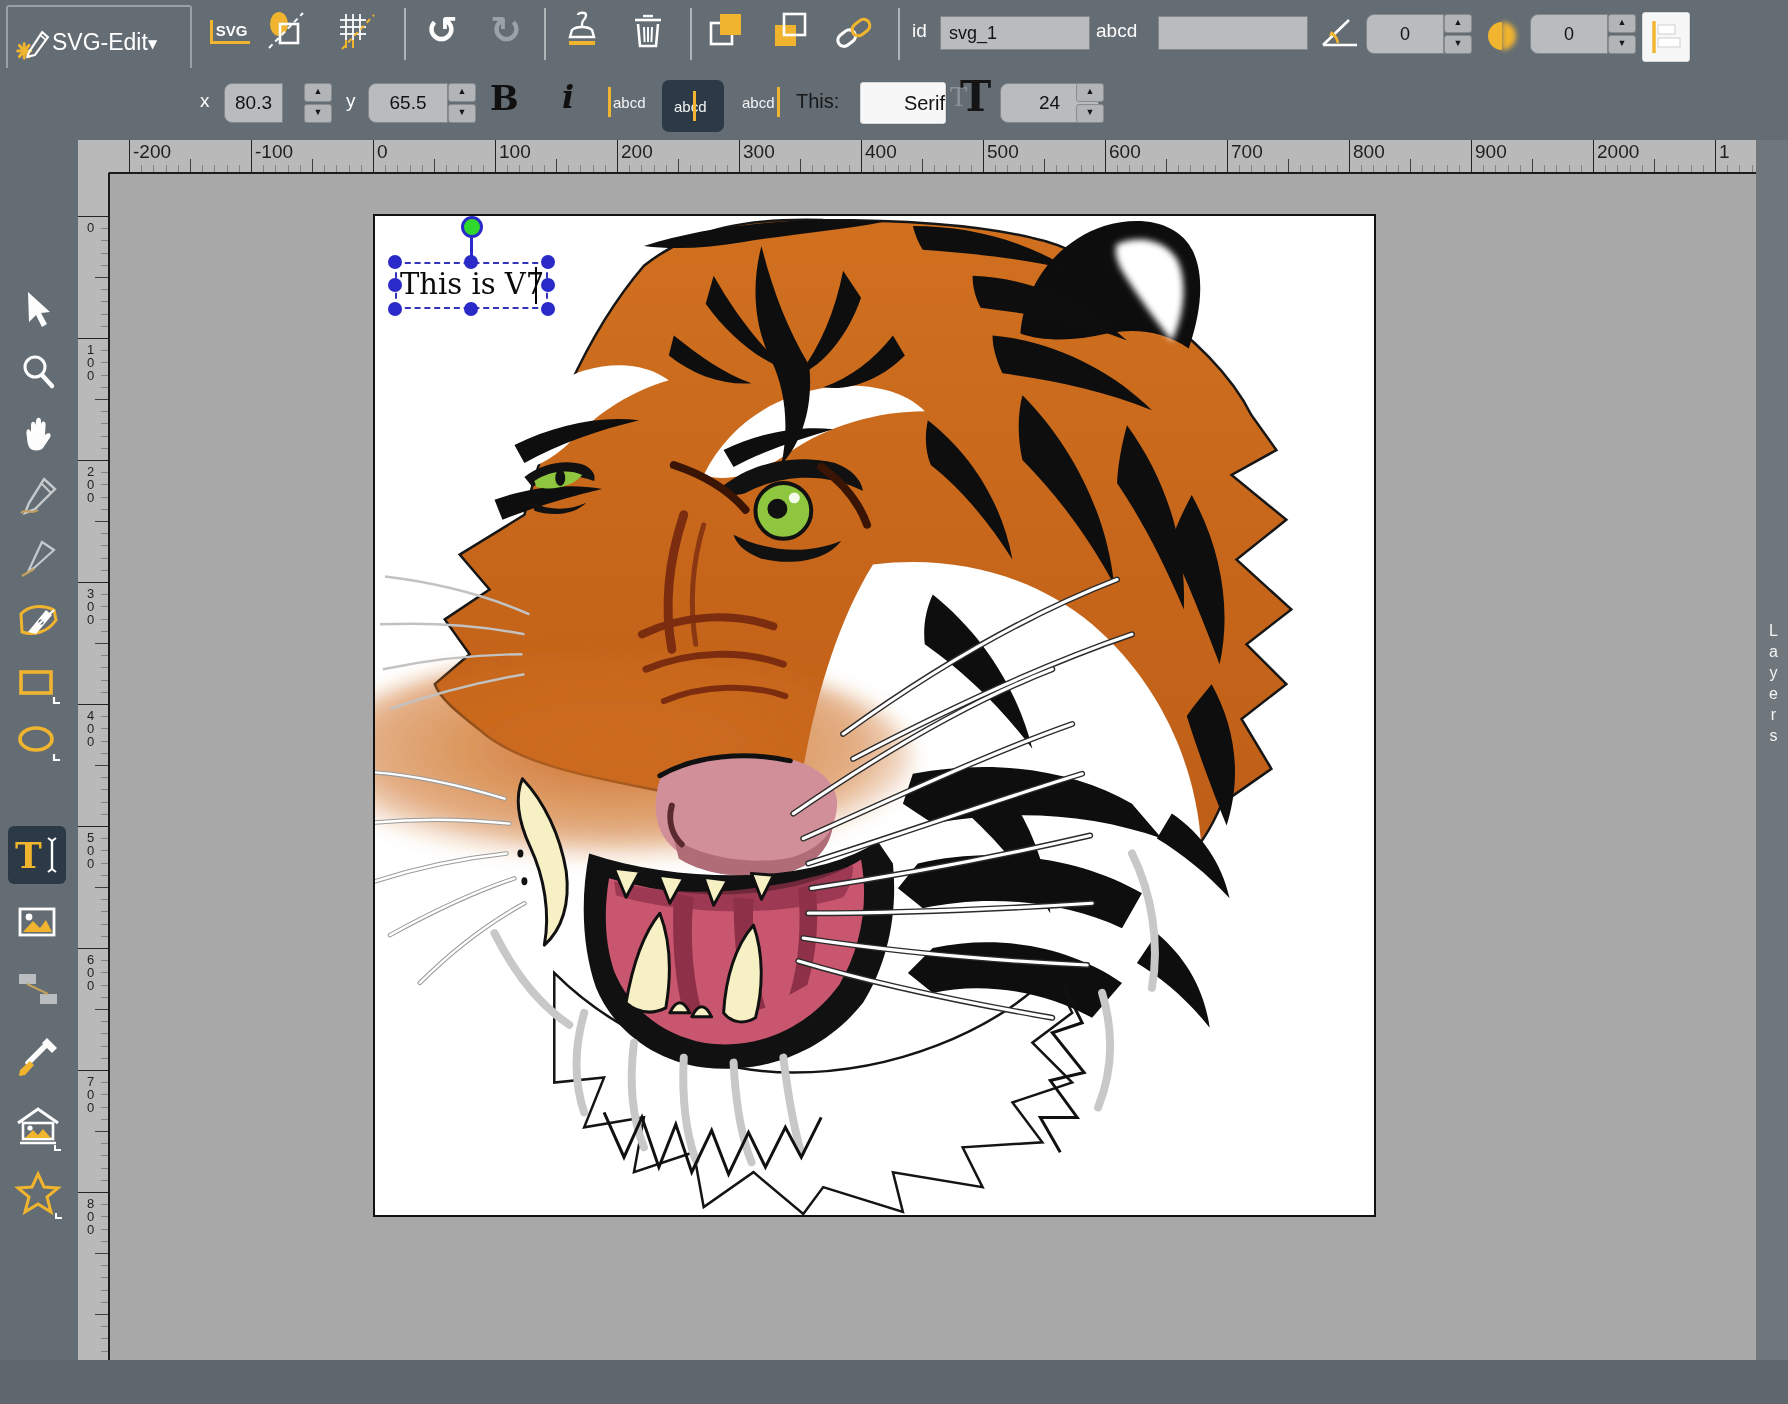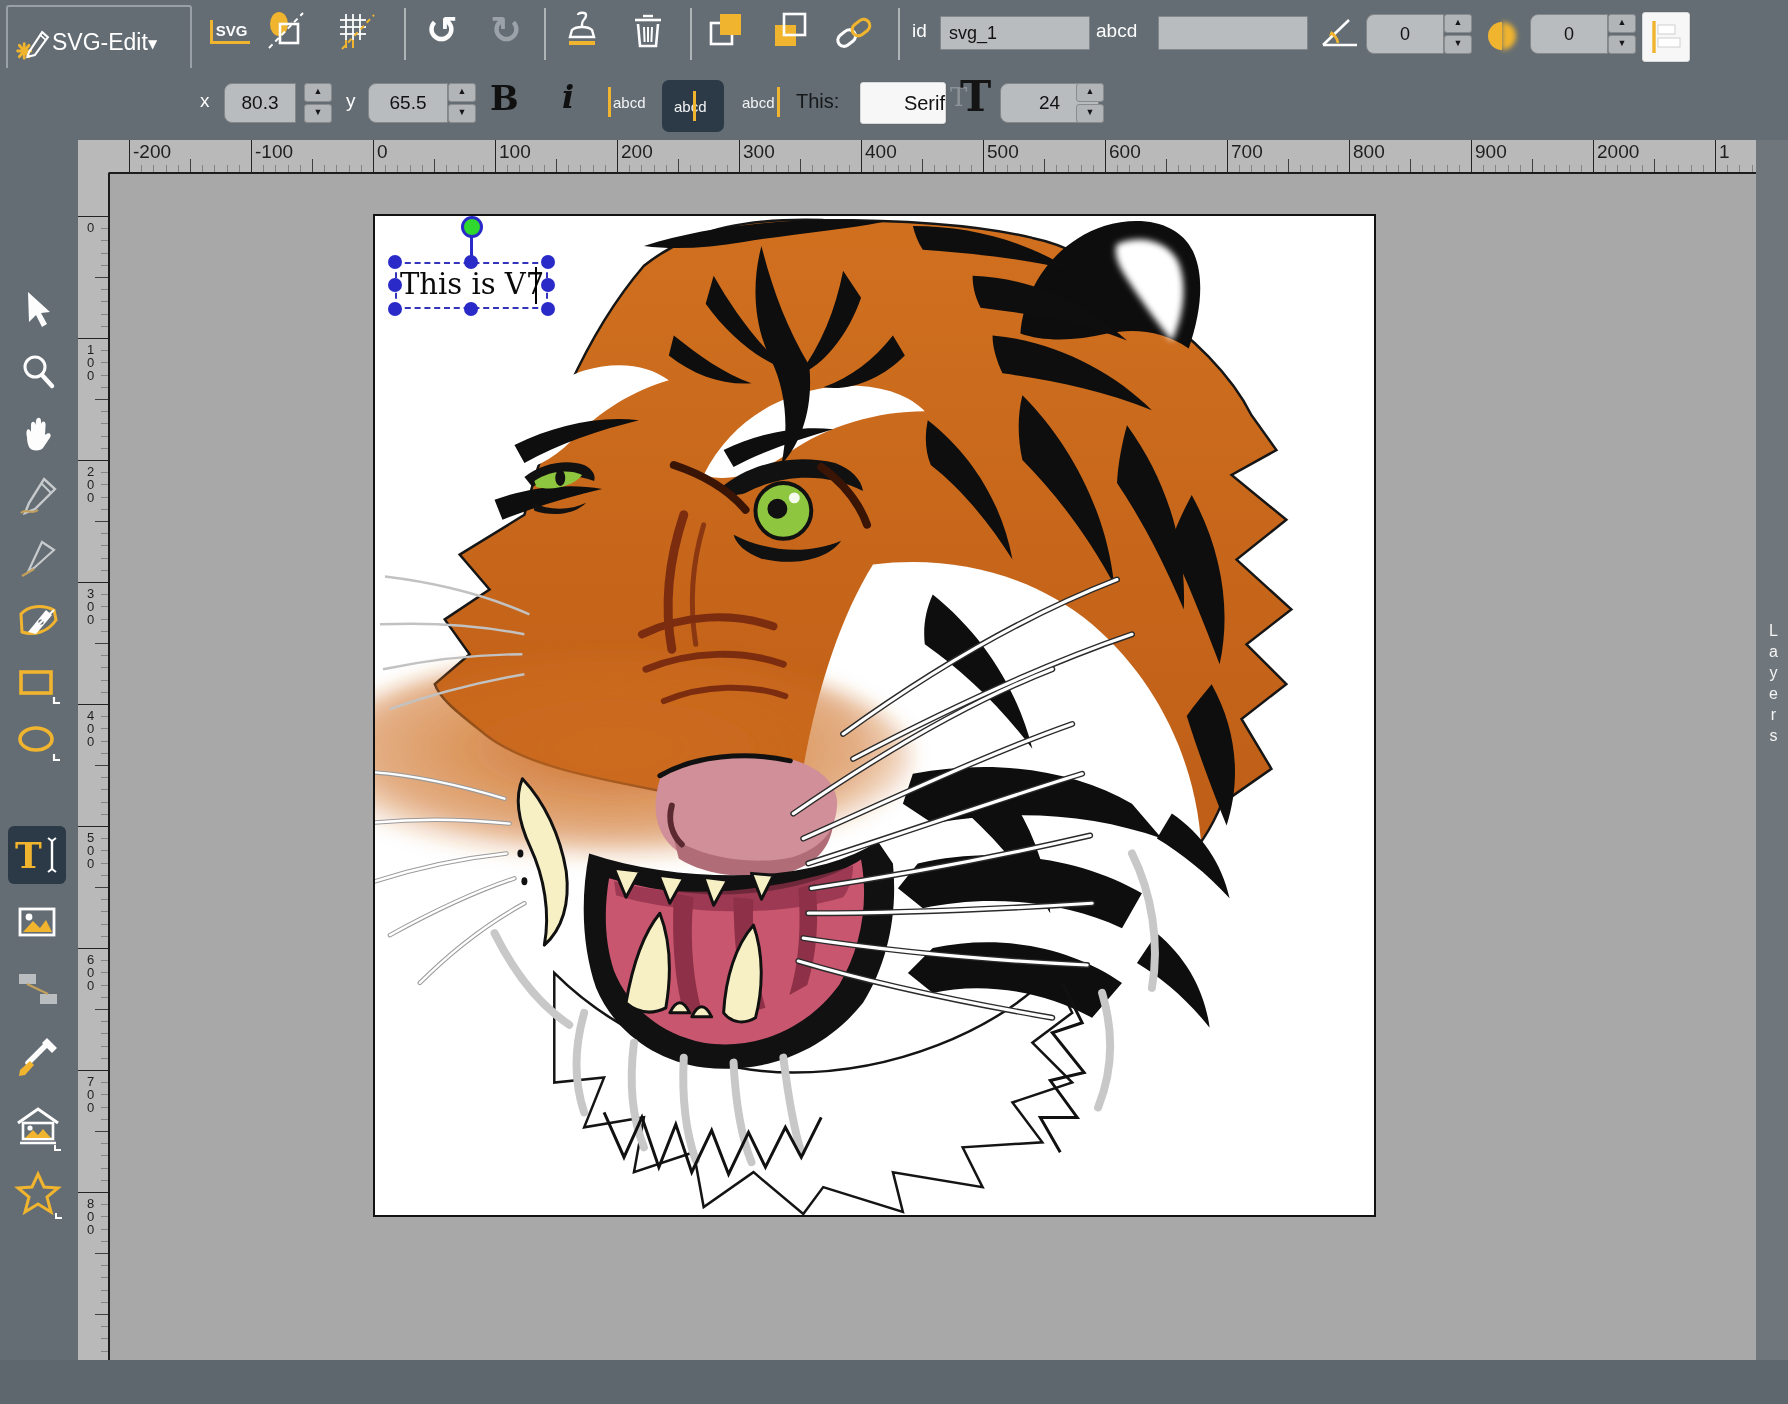--- a/index.html
+++ b/index.html
@@ -207,21 +207,21 @@
       <svg width="36" height="40" viewBox="0 0 36 40">
         <line x1="6" y1="4" x2="6" y2="36" stroke="#f0b42e" stroke-width="3.4"></line>
         <rect x="10" y="8" width="17" height="9" fill="#fff" stroke="#d0d0d0"></rect>
         <rect x="10" y="21" width="22" height="9" fill="#fff" stroke="#d0d0d0"></rect>
       </svg>
     </div>
   </div>
 
   <div class="tb2">
     <span class="lbl" style="left:200px;top:22px;">x</span>
-    <input class="ipt center" style="left: 224px; top: 15px; width: 72px; height: 40px; border-radius: 8px 0px 0px 8px; font-size: 19px;" readonly="" value="80.3">
+    <input class="ipt center" style="left: 224px; top: 15px; width: 59px; height: 40px; border-radius: 8px 0px 0px 8px; font-size: 19px;" readonly="" value="80.3">
     <span class="spin" style="left:304px;top:15px;height:40px;">
       <b>▲</b>
       <b>▼</b>
     </span>
 
     <span class="lbl" style="left:346px;top:22px;">y</span>
     <input class="ipt center" style="left: 368px; top: 15px; width: 80px; height: 40px; border-radius: 8px 0px 0px 8px; font-size: 19px;" readonly="" value="65.5">
     <span class="spin" style="left:448px;top:15px;height:40px;">
       <b>▲</b>
       <b>▼</b>

